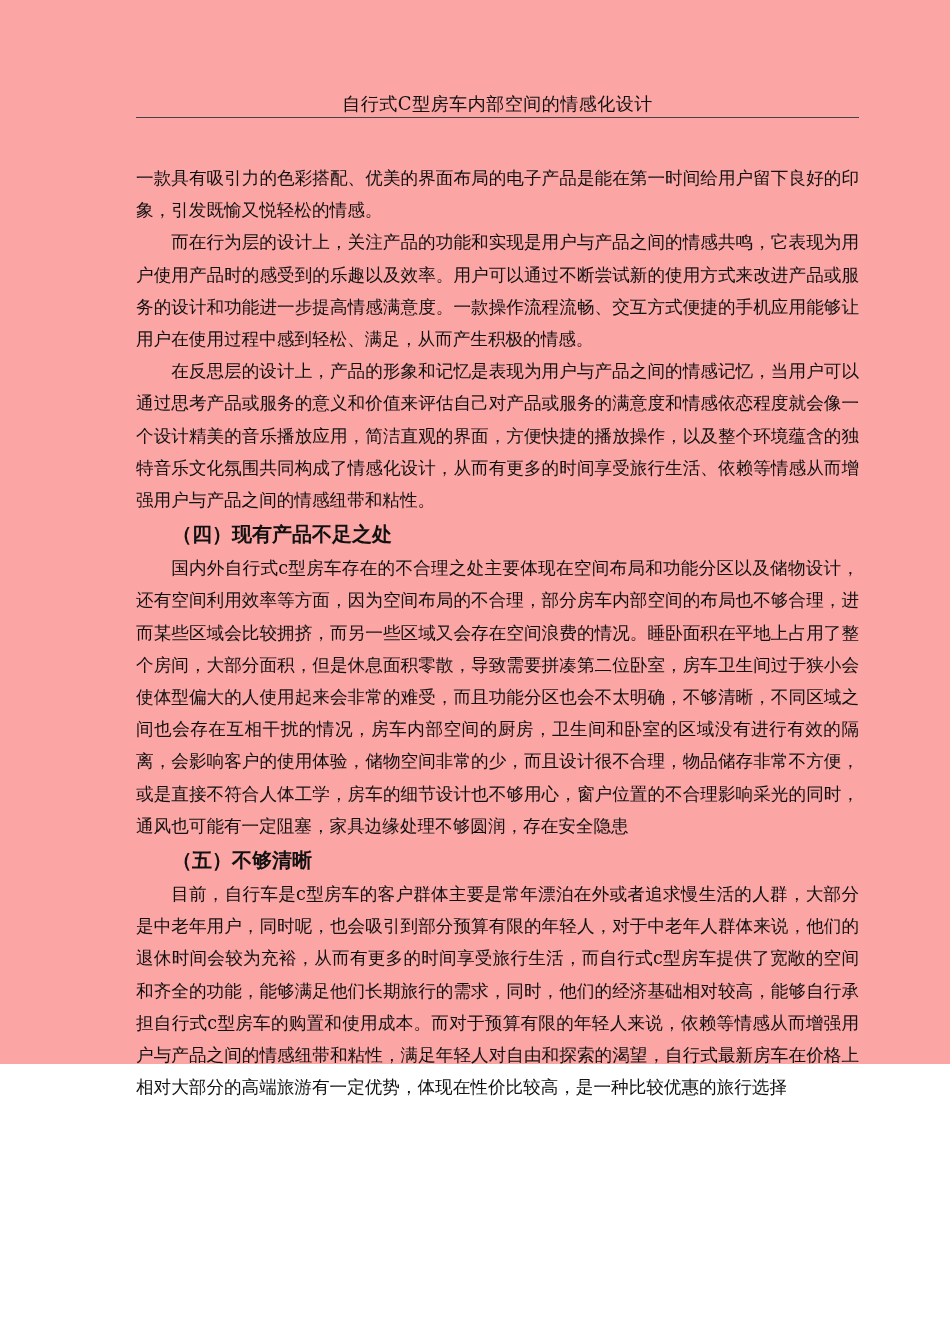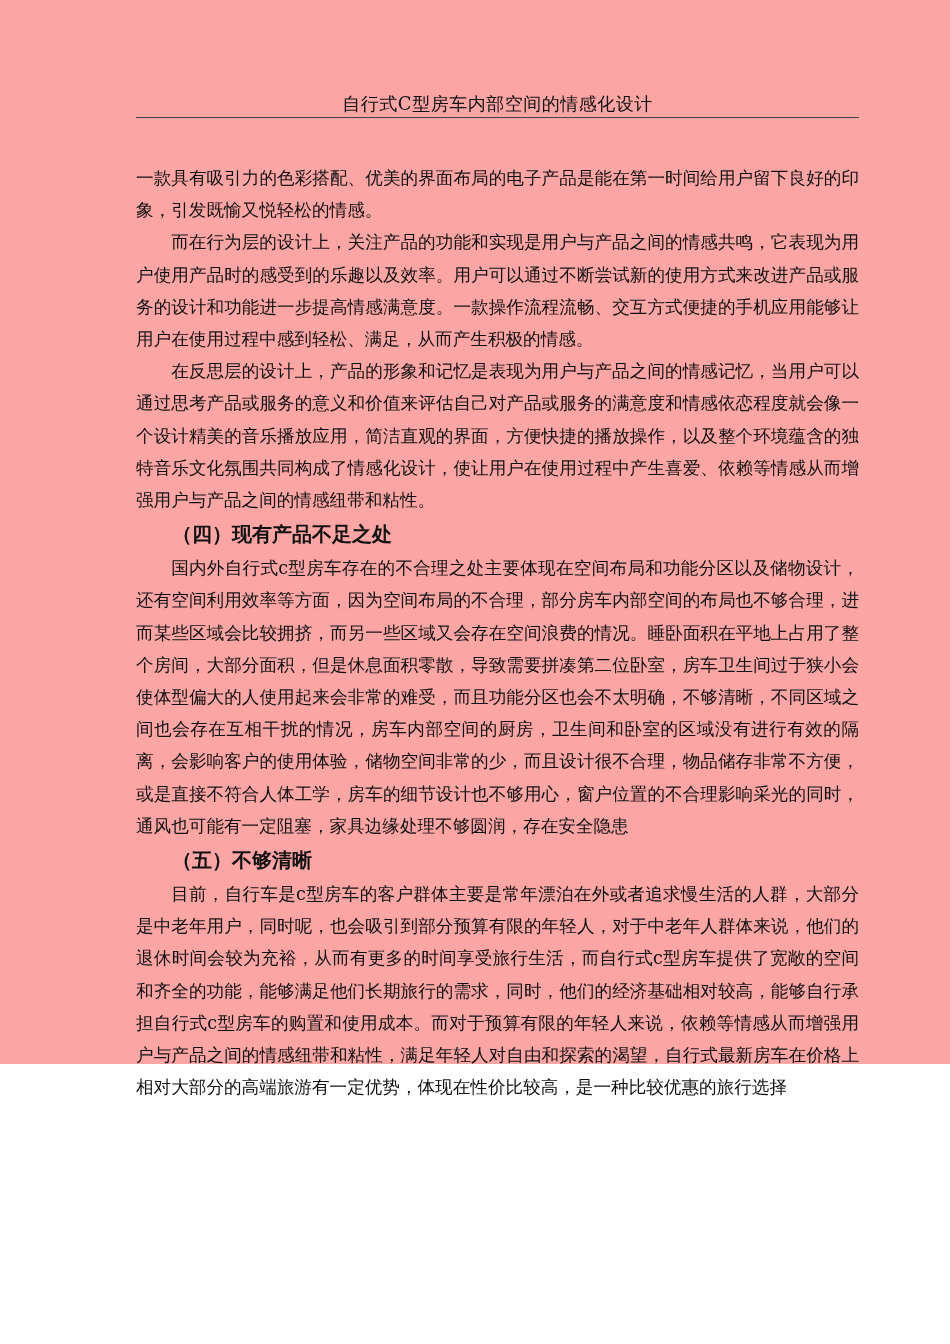--- a/index.html
+++ b/index.html
@@ -30,21 +30,21 @@
 </head>
 <body>
 
 <div class="page">
   <div class="running-header">自行式C型房车内部空间的情感化设计</div>
   <div class="header-rule"></div>
 
   <div class="body-text">
     <p class="para no-indent">一款具有吸引力的色彩搭配、优美的界面布局的电子产品是能在第一时间给用户留下良好的印象，引发既愉又悦轻松的情感。</p>
     <p class="para">而在行为层的设计上，关注产品的功能和实现是用户与产品之间的情感共鸣，它表现为用户使用产品时的感受到的乐趣以及效率。用户可以通过不断尝试新的使用方式来改进产品或服务的设计和功能进一步提高情感满意度。一款操作流程流畅、交互方式便捷的手机应用能够让用户在使用过程中感到轻松、满足，从而产生积极的情感。</p>
-    <p class="para">在反思层的设计上，产品的形象和记忆是表现为用户与产品之间的情感记忆，当用户可以通过思考产品或服务的意义和价值来评估自己对产品或服务的满意度和情感依恋程度就会像一个设计精美的音乐播放应用，简洁直观的界面，方便快捷的播放操作，以及整个环境蕴含的独特音乐文化氛围共同构成了情感化设计，使让用户在使用过程中产生喜爱、依赖等情感从而增强用户与产品之间的情感纽带和粘性。</p>
+    <p class="para">在反思层的设计上，产品的形象和记忆是表现为用户与产品之间的情感记忆，当用户可以通过思考产品或服务的意义和价值来评估自己对产品或服务的满意度和情感依恋程度就会像一个设计精美的音乐播放应用，简洁直观的界面，方便快捷的播放操作，以及整个环境蕴含的独特音乐文化氛围共同构成了情感化设计，从而有更多的时间享受旅行生活、依赖等情感从而增强用户与产品之间的情感纽带和粘性。</p>
 
     <h2 class="heading">（四）现有产品不足之处</h2>
     <p class="para">国内外自行式c型房车存在的不合理之处主要体现在空间布局和功能分区以及储物设计，还有空间利用效率等方面，因为空间布局的不合理，部分房车内部空间的布局也不够合理，进而某些区域会比较拥挤，而另一些区域又会存在空间浪费的情况。睡卧面积在平地上占用了整个房间，大部分面积，但是休息面积零散，导致需要拼凑第二位卧室，房车卫生间过于狭小会使体型偏大的人使用起来会非常的难受，而且功能分区也会不太明确，不够清晰，不同区域之间也会存在互相干扰的情况，房车内部空间的厨房，卫生间和卧室的区域没有进行有效的隔离，会影响客户的使用体验，储物空间非常的少，而且设计很不合理，物品储存非常不方便，或是直接不符合人体工学，房车的细节设计也不够用心，窗户位置的不合理影响采光的同时，通风也可能有一定阻塞，家具边缘处理不够圆润，存在安全隐患</p>
 
     <h2 class="heading">（五）不够清晰</h2>
     <p class="para">目前，自行车是c型房车的客户群体主要是常年漂泊在外或者追求慢生活的人群，大部分是中老年用户，同时呢，也会吸引到部分预算有限的年轻人，对于中老年人群体来说，他们的退休时间会较为充裕，从而有更多的时间享受旅行生活，而自行式c型房车提供了宽敞的空间和齐全的功能，能够满足他们长期旅行的需求，同时，他们的经济基础相对较高，能够自行承担自行式c型房车的购置和使用成本。而对于预算有限的年轻人来说，依赖等情感从而增强用户与产品之间的情感纽带和粘性，满足年轻人对自由和探索的渴望，自行式最新房车在价格上相对大部分的高端旅游有一定优势，体现在性价比较高，是一种比较优惠的旅行选择</p>
   </div>
 </div>
 
 </body></html>

